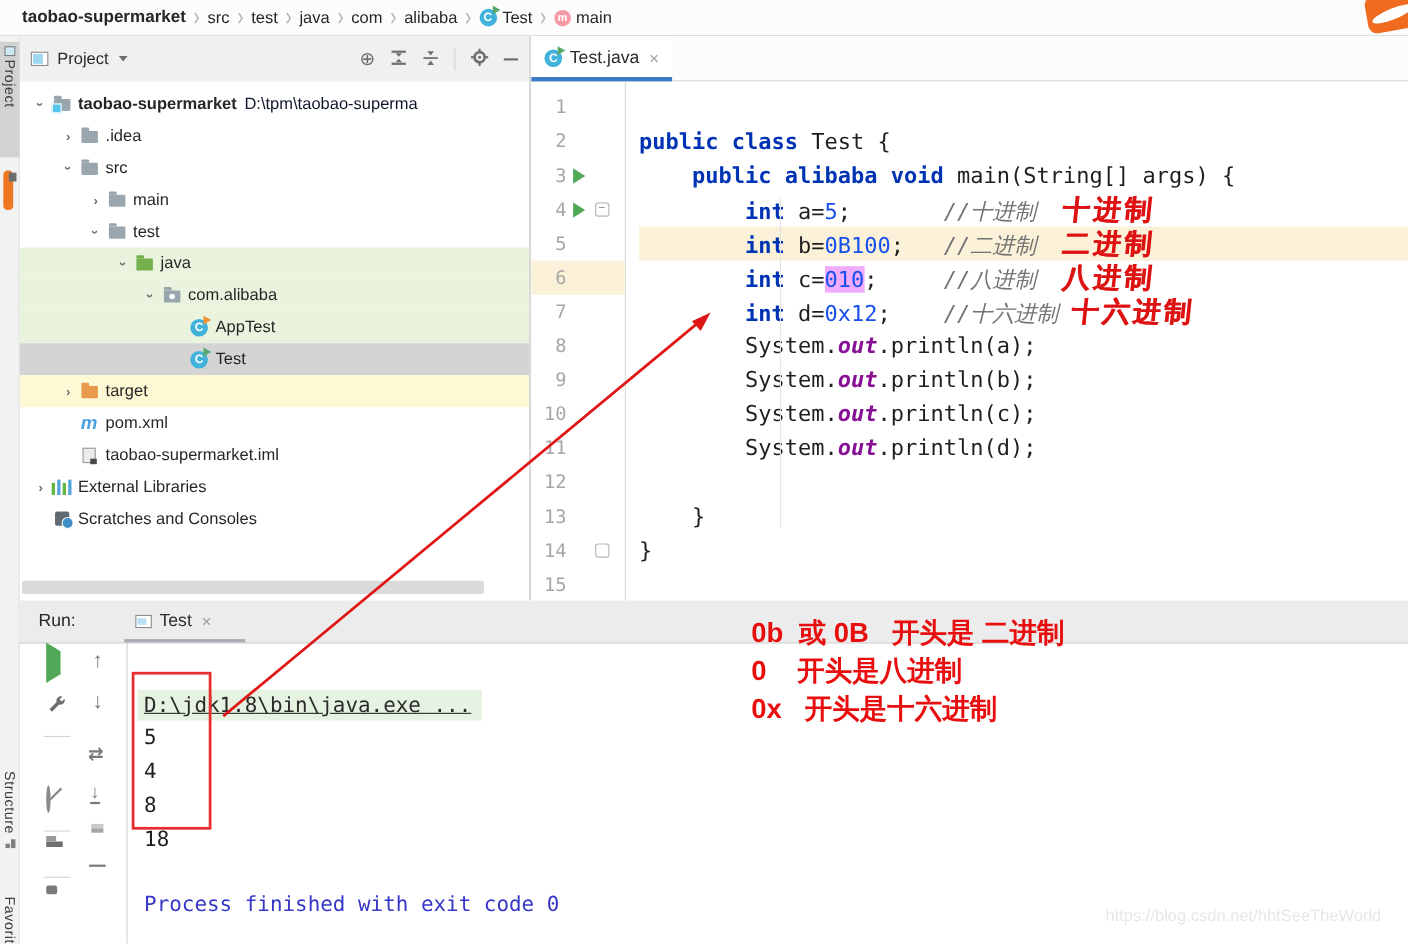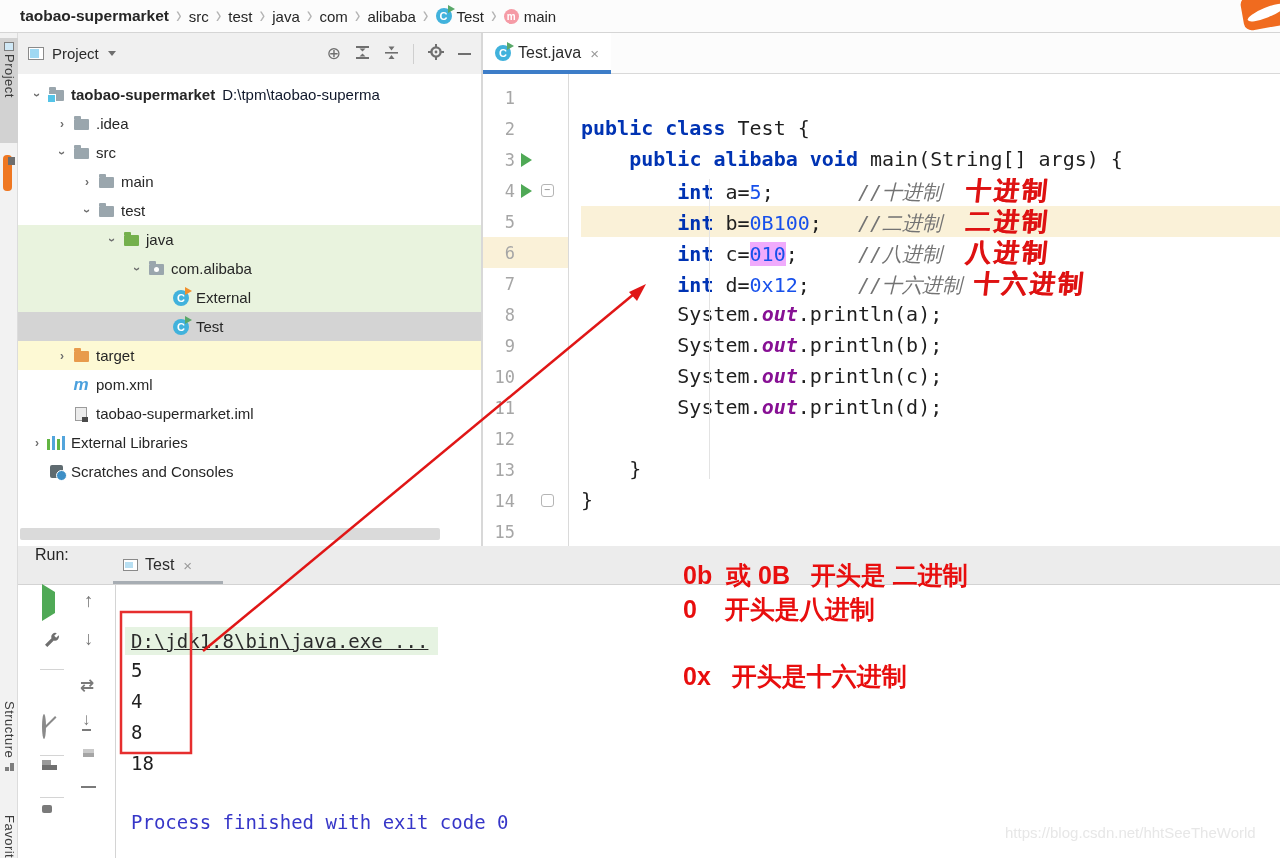--- a/index.html
+++ b/index.html
@@ -93,21 +93,21 @@
   .tk-kw{color:#0033b3;font-weight:bold;}
   .tk-num{color:#1750eb;}
   .tk-sel{background:#f0abfc;}
   .tk-cmt{color:#737373;font-style:italic;}
   .tk-field{color:#871094;font-style:italic;font-weight:bold;}
   .tk-ann{color:#de1212;font-weight:bold;font-size:25px;font-family:"DejaVu Sans",sans-serif;
       display:inline-block;transform:skewX(-6deg);letter-spacing:3px;text-shadow:.6px 0 currentColor;}
   #indent-guide{position:absolute;left:140px;top:105px;width:1px;height:300px;background:#e3e3e3;}
   
   #run-panel{position:absolute;left:18px;top:546px;width:1262px;height:312px;background:#fff;}
-  #run-header{height:38px;background:#ececec;border-bottom:1px solid #d3d3d3;display:flex;align-items:flex-start;position:relative;}
+  #run-header{height:38px;background:#ececec;border-bottom:1px solid #d3d3d3;display:flex;align-items:center;position:relative;}
   #run-label{font-size:16px;margin-left:17px;color:#262626;}
   #run-tab{display:flex;align-items:center;gap:7px;position:absolute;left:95px;top:0;height:38px;padding:0 10px;}
   #run-tab-underline{position:absolute;left:95px;top:35px;width:110px;height:3px;background:#a7adb3;}
   .ic-runwin{width:15px;height:12px;border:1px solid #8a8a8a;background:#fff;position:relative;box-sizing:border-box;}
   .ic-runwin::after{content:"";position:absolute;left:1px;top:2px;width:8px;height:6px;background:#b8dff2;}
   #run-tab-label{font-size:16px;color:#2b2b2b;}
   #run-body{position:relative;height:273px;}
   .rt-sep{position:absolute;width:24px;height:1px;background:#d4d4d4;}
   #rt-vline{position:absolute;left:97px;top:0;width:1px;height:273px;background:#d4d4d4;}
   .rticon{position:absolute;color:#7a7a7a;font-size:19px;line-height:1;}
@@ -285,21 +285,21 @@
           <span class="ticon">
             <span class="ic-folder ic-package"></span>
           </span>
           <span class="lbl">com.alibaba</span>
         </div>
         <div class="trow green" style="padding-left: 135px;">
           <span class="chev"></span>
           <span class="ticon">
             <span class="ic-class">C<span class="carr o"></span></span>
           </span>
-          <span class="lbl">External</span>
+          <span class="lbl">AppTest</span>
         </div>
         <div class="trow selected" style="padding-left: 135px;">
           <span class="chev"></span>
           <span class="ticon">
             <span class="ic-class">C<span class="carr g"></span></span>
           </span>
           <span class="lbl">Test</span>
         </div>
         <div class="trow yellow" style="padding-left: 35px;">
           <span class="chev">›</span>
@@ -500,21 +500,21 @@
           <div>4</div>
           <div>8</div>
           <div>18</div>
         </div>
       <div id="console-status">Process finished with exit code 0</div>
     </div>
   </div>
 
   <div class="red-note" style="top:559px;">0b  或 0B   开头是 二进制</div>
   <div class="red-note" style="top:593px;">0    开头是八进制</div>
-  <div class="red-note" style="top:660px;">0x   开头是十六进制</div>
+  <div class="red-note" style="top:628px;">0x   开头是十六进制</div>
 
   <svg id="overlay-svg">
     <rect x="121" y="612" width="70" height="141" fill="none" stroke="#e62e2e" stroke-width="2.5"></rect>
     <line x1="203" y1="651" x2="640" y2="289" stroke="#e01616" stroke-width="2.5"></line>
     <polygon points="646,284 629,292 637,301" fill="#e01616"></polygon>
   </svg>
 
   <div id="watermark">https://blog.csdn.net/hhtSeeTheWorld</div>
 </div>
 

